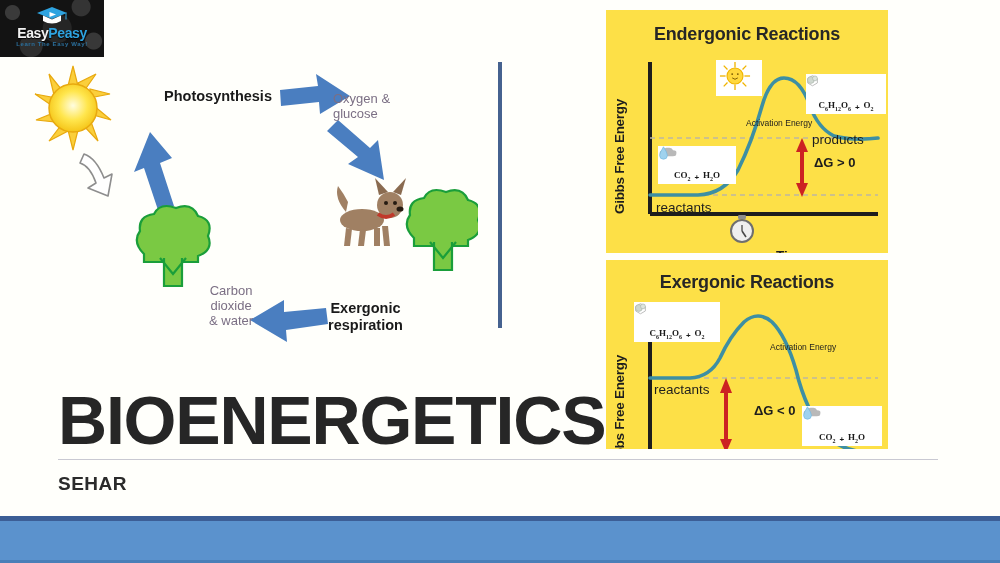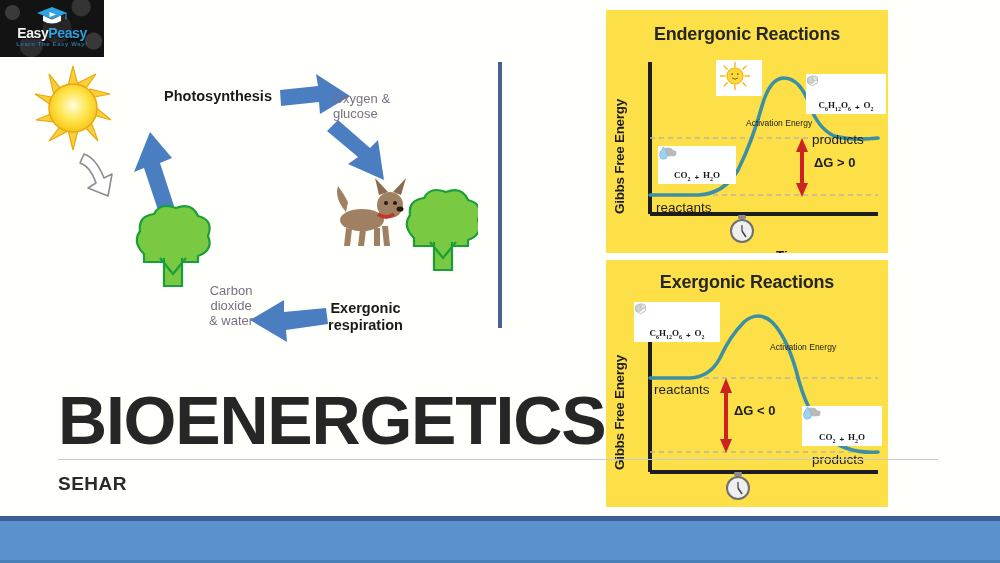--- a/index.html
+++ b/index.html
@@ -77,21 +77,21 @@
   
   #botbar { position:absolute; left:0; bottom:0; width:1000px; height:42px; background:#5b92cd; }
   #botbar-top { position:absolute; left:0; bottom:42px; width:1000px; height:5px; background:#3c5e96; }
   #botbar-edge { position:absolute; left:0; bottom:0; width:1000px; height:3px; background:#4a7fb8; }
 
   
   .panel {
     position:absolute; background:#fde047; overflow:hidden;padding-left:8px;
   }
   #panel-ender { left:606px; top:10px; width:282px; height:243px; }
-  #panel-exer  { left:606px; top:260px; width:282px; height:247px; }
+  #panel-exer  { left:606px; top:260px; width:282px; height:189px; }
   .panel-title {
     position:absolute; left:0; right:0; text-align:center;
     font-weight:bold; color:#262626; font-size:18px; letter-spacing:-0.2px;
   }
   #panel-ender .panel-title { top:14px; }
   #panel-exer  .panel-title { top:12px; }
   .panel svg { position:absolute; inset:0; }
 
   .axis-label-y {
     position:absolute;
@@ -349,21 +349,21 @@
         <path d="M10,12 L14,18" stroke="#4a4a4a" stroke-width="1.6"></path>
         <path d="M10,12 L10,6" stroke="#4a4a4a" stroke-width="1.3"></path>
       </g>
     </svg>
 
     <div class="axis-label-y" style="left:6px; top:58px; height:152px;">Gibbs Free Energy</div>
 
     <div class="pt state" style="left:48px; top:122px;">reactants</div>
     <div class="pt state" style="left:206px; top:192px;">products</div>
     <div class="pt act" style="left:164px; top:82px;">Activation Energy</div>
-    <div class="pt dg" style="left:128px; top:143px;">ΔG &lt; 0</div>
+    <div class="pt dg" style="left:148px; top:143px;">ΔG &lt; 0</div>
     <div class="pt time" style="left:168px; top:228px;">Time</div>
 
     <div class="formula-box" style="left:28px; top:42px; width:86px; height:40px;">
       <div class="fcol">
         <div class="ficon">
           <svg viewBox="0 0 16 16" width="13" height="13">
               <polygon points="8,2 14,5.5 14,11 8,14.5 2,11 2,5.5" fill="none" stroke="#bcbcbc" stroke-width="1.2"></polygon>
             </svg>
         </div>
         <div class="fchem">C<sub>6</sub>H<sub>12</sub>O<sub>6</sub></div>

